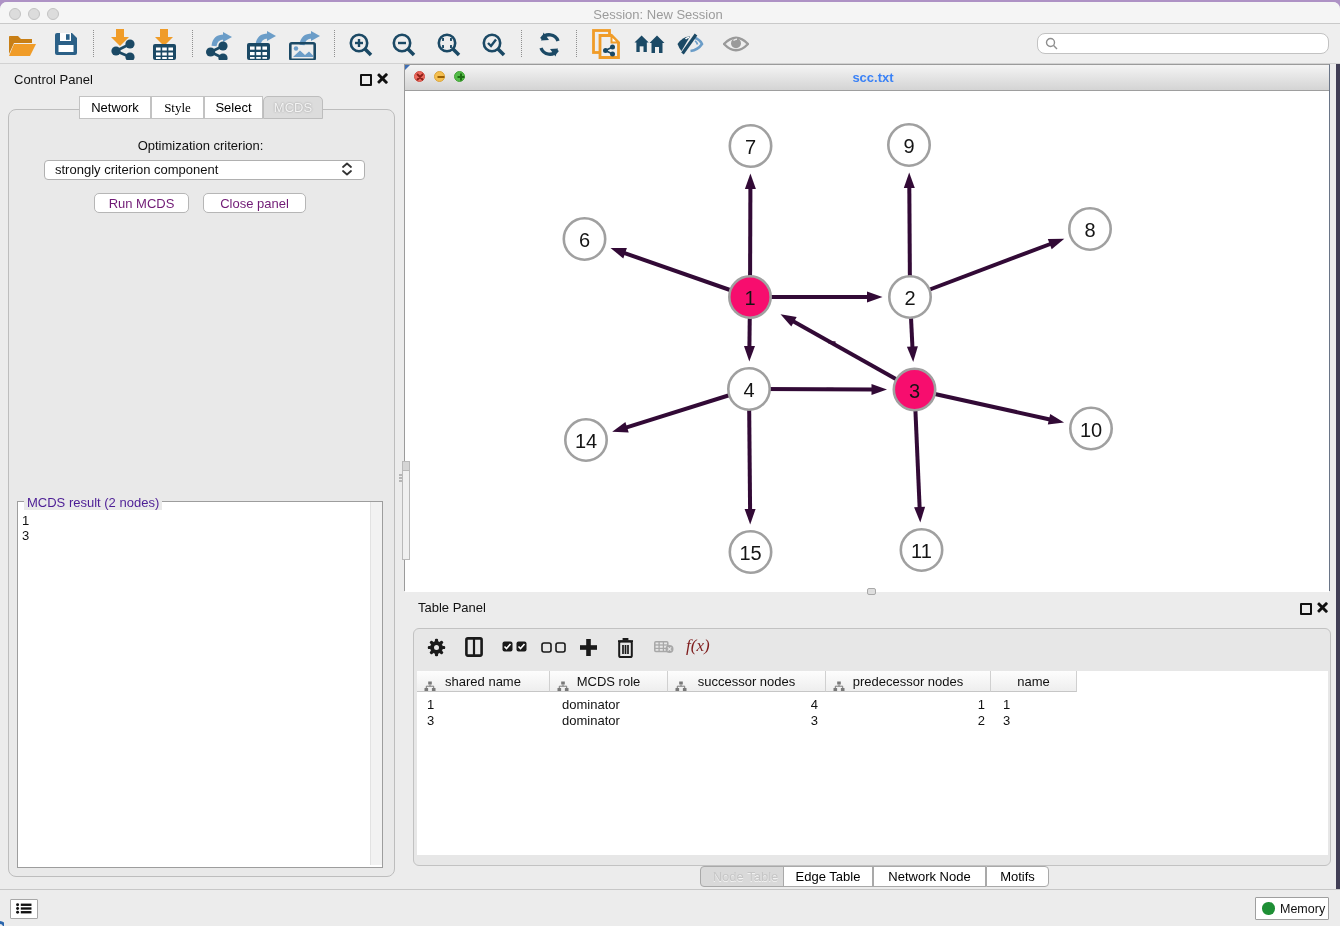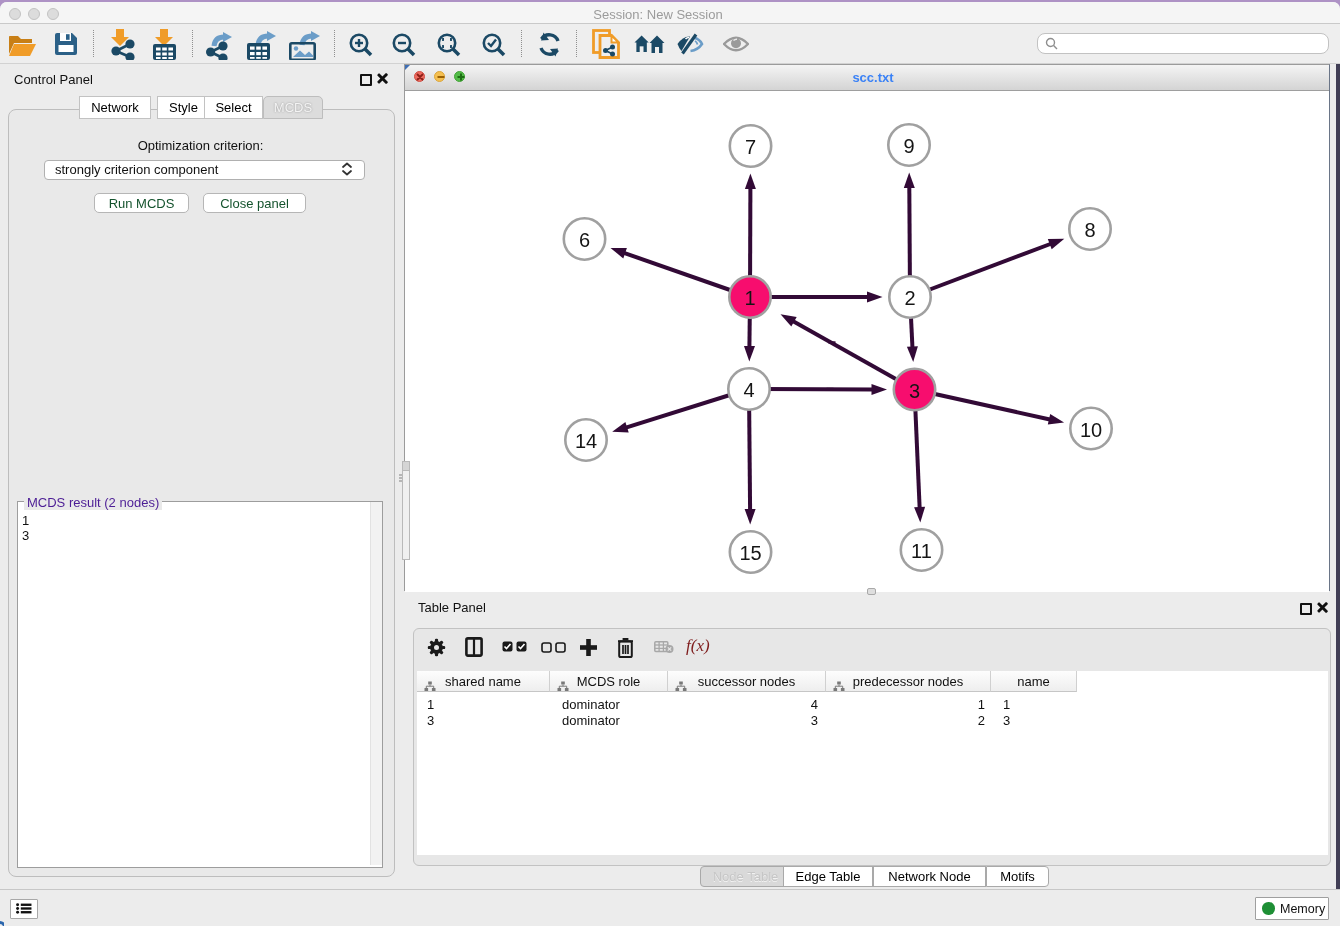--- a/index.html
+++ b/index.html
@@ -23,21 +23,21 @@
   .xbtn i,.xbtn b{position:absolute;left:4px;top:-1px;width:3.4px;height:13px;background:#111;border-radius:1px;}
   .xbtn i{transform:rotate(45deg);} .xbtn b{transform:rotate(-45deg);}
   #cp-box{left:8px;top:109px;width:385px;height:766px;border:1px solid #bdbdbd;border-radius:8px;background:#e9e9e9;}
   .tab{top:96px;height:21px;border:1px solid #c2c2c2;background:#fff;color:#000;
        font-size:13px;text-align:center;line-height:21px;}
   #tab-mcds{background:#dcdcdc;color:#f4f4f4;text-shadow:0 0 2px #909090;border-radius:5px 5px 0 0;border-color:#bdbdbd;}
   #optlabel{left:8px;top:138px;width:385px;text-align:center;font-size:13px;color:#111;}
   #cp-select{left:44px;top:160px;width:309px;height:17px;background:#fff;border:1px solid #b0b0b0;
       border-radius:4px;font-size:13px;color:#111;padding:1px 0 0 10px;}
   .btn{top:193px;height:16px;background:#fff;border:1px solid #b6b6b6;border-radius:5px;
-       font-size:13px;color:#14532d;text-align:center;padding-top:2px;}
+       font-size:13px;color:#701a75;text-align:center;padding-top:2px;}
   #fieldset{left:17px;top:501px;width:364px;height:365px;border:1px solid #9d9d9d;background:#fff;}
   #legend{left:24px;top:495px;background:#e9e9e9;padding:0 3px;font-size:13px;color:#4c1d95;}
   #fscroll{left:370px;top:502px;width:11px;height:363px;background:#f2f2f2;border-left:1px solid #e2e2e2;}
   
   #gframe{left:404px;top:64px;width:926px;height:527px;border:1px solid #9b9b9b;border-bottom:none;background:#fff;box-sizing:border-box;}
   #gtitle{left:0;top:0;width:924px;height:25px;background:linear-gradient(#f4f4f4,#d4d4d4);
       border-bottom:1px solid #9e9e9e;}
   #gframe{border-right-color:#6a7587;}
   .mc{width:11px;height:11px;border-radius:50%;top:6px;}
   #gcanvas{left:0;top:26px;width:924px;height:501px;background:#fff;}
@@ -199,21 +199,21 @@
 </svg>
 
 <div id="cp-title" class="abs">Control Panel</div>
 <div class="abs sqbtn" style="left:360px;top:74px;"></div>
 <div class="abs xbtn" style="left:377px;top:73px;">
     <i></i>
     <b></b>
   </div>
 <div id="cp-box" class="abs"></div>
 <div class="abs tab" style="left:79px;width:70px;">Network</div>
-<div class="abs tab" style="left:157px;width:51px;">Style</div>
+<div class="abs tab" style="left:151px;width:51px;font-family:Liberation Serif, serif;">Style</div>
 <div class="abs tab" style="left:204px;width:57px;">Select</div>
 <div class="abs tab" id="tab-mcds" style="left:263px;width:58px;">MCDS</div>
 <div id="optlabel" class="abs">Optimization criterion:</div>
 <div id="cp-select" class="abs">strongly criterion component</div>
 <svg class="abs" style="left:341px;top:162px;" width="12" height="14" viewBox="0 0 12 14">
  <path d="M2,5 L6,1.5 L10,5" fill="none" stroke="#333" stroke-width="1.8" stroke-linecap="round" stroke-linejoin="round"></path>
  <path d="M2,9 L6,12.5 L10,9" fill="none" stroke="#333" stroke-width="1.8" stroke-linecap="round" stroke-linejoin="round"></path>
 </svg>
 <div class="abs btn" style="left:94px;width:93px;">Run MCDS</div>
 <div class="abs btn" style="left:203px;width:101px;">Close panel</div>

